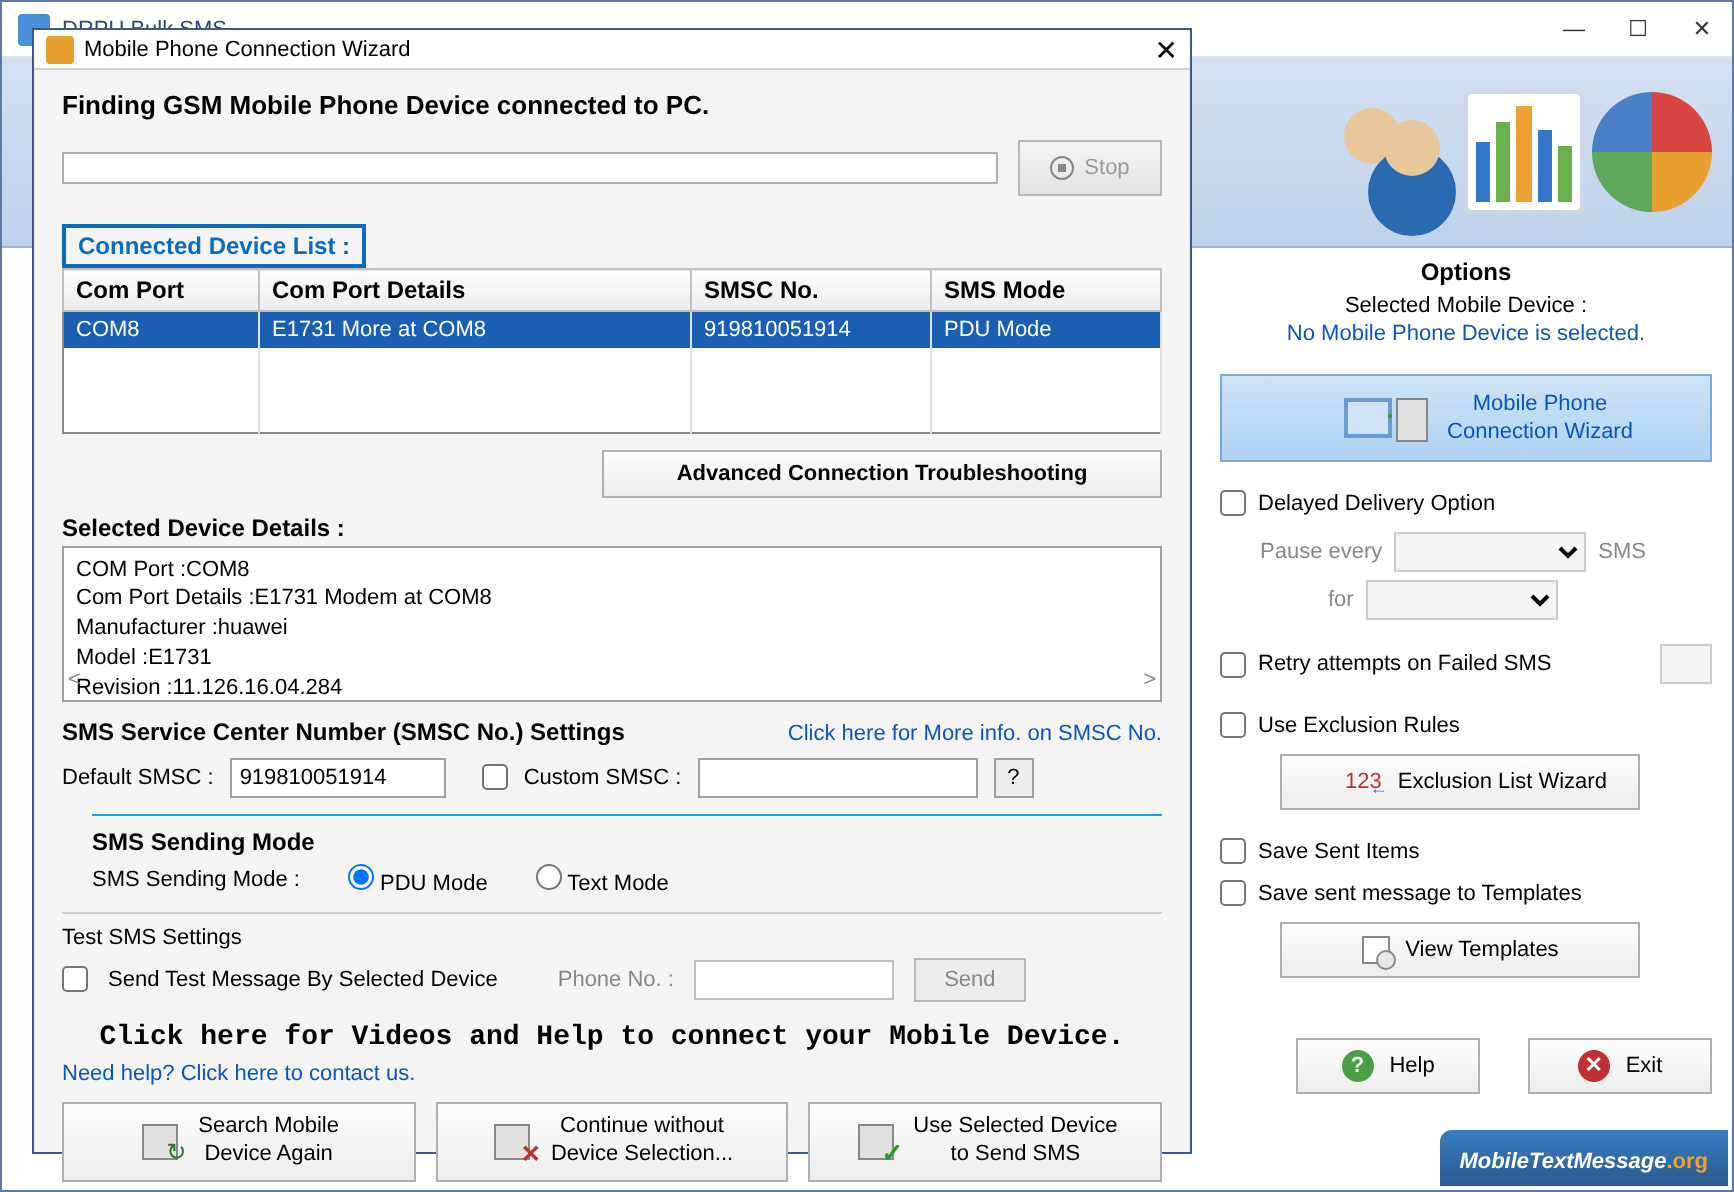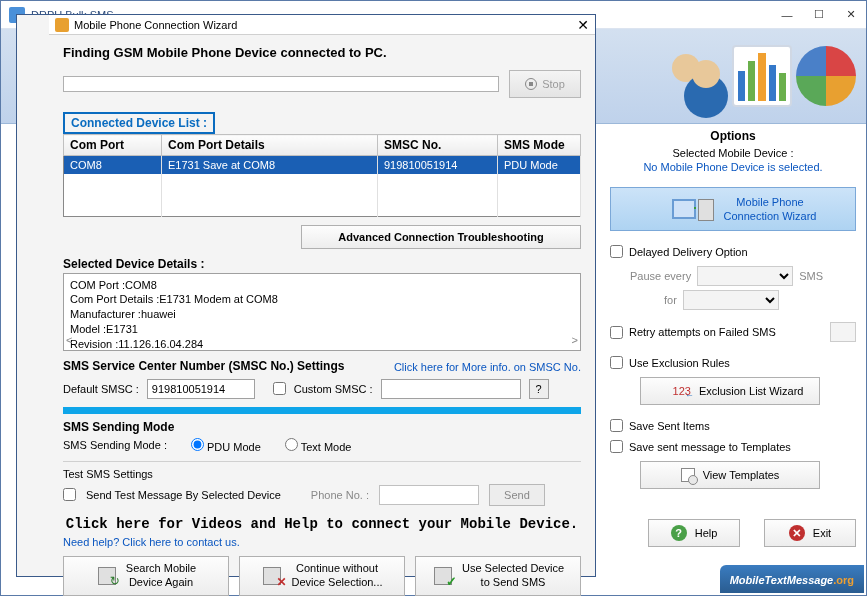--- a/index.html
+++ b/index.html
@@ -56,21 +56,21 @@
 
 .bottom-btns { position:absolute; right:10px; bottom:48px; display:flex; gap:24px; }
 .help-btn,.exit-btn { width:92px; height:28px; border:1px solid #b0b0b0; background:linear-gradient(#fdfdfd,#ededed); display:flex; align-items:center; justify-content:center; gap:8px; cursor:pointer;}
 .help-btn .h-icon{width:16px;height:16px;background:#4aa048;border-radius:50%;color:#fff;text-align:center;line-height:16px;font-weight:bold;}
 .exit-btn .x-icon{width:16px;height:16px;background:#c03030;border-radius:50%;color:#fff;text-align:center;line-height:16px;font-weight:bold;}
 
 .footer-logo { position:absolute; right:2px; bottom:2px; background: linear-gradient(#3a7cc0,#2a5c90); color:#fff; padding:6px 10px; font-weight:bold; font-style:italic; font-size:14px; border-top-left-radius:6px; }
 .footer-logo .org { color:#f0a030; font-style:normal; }
 
 
-.dialog { position:absolute; left:15px; top:13px; width:580px; height:563px; background:#f4f4f4; border:1px solid #3a5a8a;padding-left:32px; }
+.dialog { position:absolute; left:15px; top:13px; width:580px; height:563px; background:#f4f4f4; border:1px solid #3a5a8a; }
 .dlg-title { height:20px; background:#fff; display:flex; align-items:center; padding:0 6px; border-bottom:1px solid #d0d0d0;}
 .dlg-title .d-icon{width:14px;height:14px; background:#e8a030; border-radius:2px; margin-right:5px;}
 .dlg-title .d-close{margin-left:auto; cursor:pointer; font-size:14px;}
 
 .dlg-body { padding: 10px 14px 10px 14px; }
 .dlg-find { font-weight:bold; font-size:13px; color:#000; margin-bottom:10px;}
 .dlg-progress-row { display:flex; align-items:center; gap:10px; margin-bottom:14px;}
 .dlg-progress { flex:1; height:16px; border:1px solid #b0b0b0; background:#fff; }
 .dlg-stop { width:72px; height:28px; border:1px solid #b8b8b8; background:linear-gradient(#f4f4f4,#e4e4e4); display:flex; align-items:center; justify-content:center; gap:5px; color:#9a9a9a; }
 .dlg-stop .s-icon{width:12px;height:12px;border:1px solid #888;border-radius:50%;position:relative;}
@@ -87,21 +87,21 @@
 .sdd-box { width:100%; height:78px; border:1px solid #a0a0a0; background:#fff; padding:4px 6px; overflow:hidden; position:relative; line-height:1.35;}
 .sdd-box .scroll-hint{position:absolute; right:2px; bottom:2px; left:2px; display:flex; justify-content:space-between; color:#888;}
 
 .sms-sc { display:flex; align-items:flex-end; gap:3px; margin-top:8px;}
 .sms-sc .lbl{font-weight:bold; font-size:12px;}
 .sms-sc .lnk{color:#0a56c0; margin-left:auto; cursor:pointer;}
 .smsc-row { display:flex; align-items:center; gap:8px; margin-top:6px;}
 .smsc-row input[type=text]{height:20px; border:1px solid #a0a0a0; padding:0 4px;}
 .smsc-row .q{width:20px;height:20px;border:1px solid #a0a0a0;background:#ededed;text-align:center;line-height:18px;cursor:pointer;}
 
-.mode-sec{ margin-top:8px; border-top:7px solid #0ea5e9; padding-top:6px;}
+.mode-sec{ margin-top:8px; border-top:1px solid #0ea5e9; padding-top:6px;margin-left:15px;}
 .mode-sec .sec-label{font-weight:bold; font-size:12px;}
 .mode-row{display:flex; align-items:center; gap:24px; margin-top:4px;}
 .test-sec{ margin-top:8px; border-top:1px solid #d0d0d0; padding-top:6px;}
 .test-row{display:flex; align-items:center; gap:10px; margin-top:4px;}
 .test-row input[type=text]{height:20px; width:100px; border:1px solid #c0c0c0; background:#fff; padding:0 4px;}
 .test-row .send-btn{width:56px;height:22px;border:1px solid #b8b8b8;background:#ededed;color:#888;text-align:center;line-height:20px;}
 
 .vids-link{ text-align:center; color:#000000; font-weight:bold; font-size:14px; margin-top:10px;font-family:Liberation Mono, monospace;}
 .help-link{ color:#0a56c0; margin-top:4px;}
 
@@ -233,21 +233,21 @@
       <table class="dev-table">
         <tbody>
             <tr>
           <th style="width:98px">Com Port</th>
           <th style="width:216px">Com Port Details</th>
           <th style="width:120px">SMSC No.</th>
           <th>SMS Mode</th>
         </tr>
         <tr>
           <td>COM8</td>
-          <td>E1731 Save at COM8</td>
+          <td>E1731 More at COM8</td>
           <td>919810051914</td>
           <td>PDU Mode</td>
         </tr>
         <tr class="empty">
               <td></td>
               <td></td>
               <td></td>
               <td></td>
             </tr>
         <tr class="empty">

